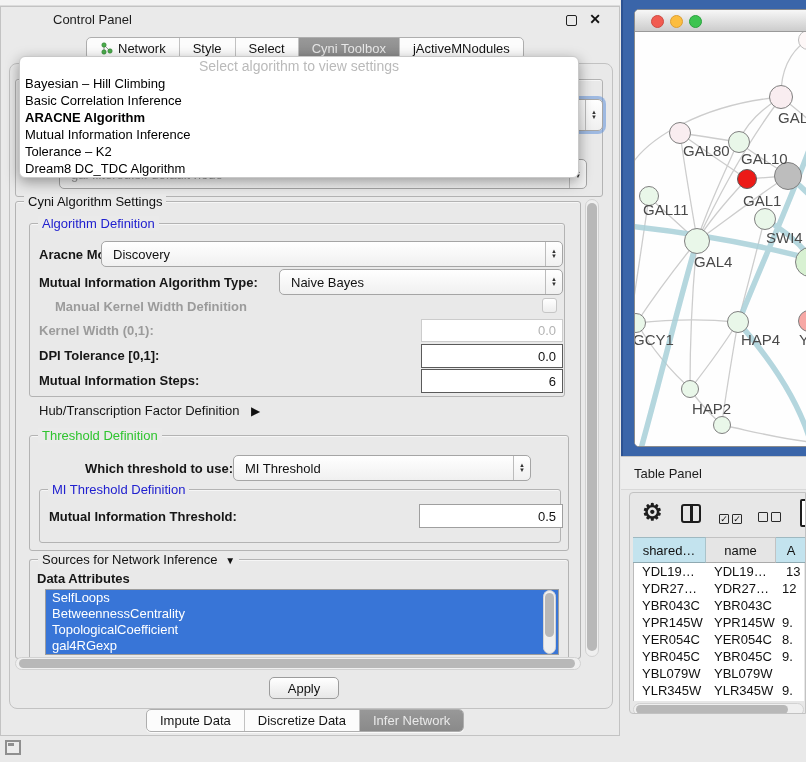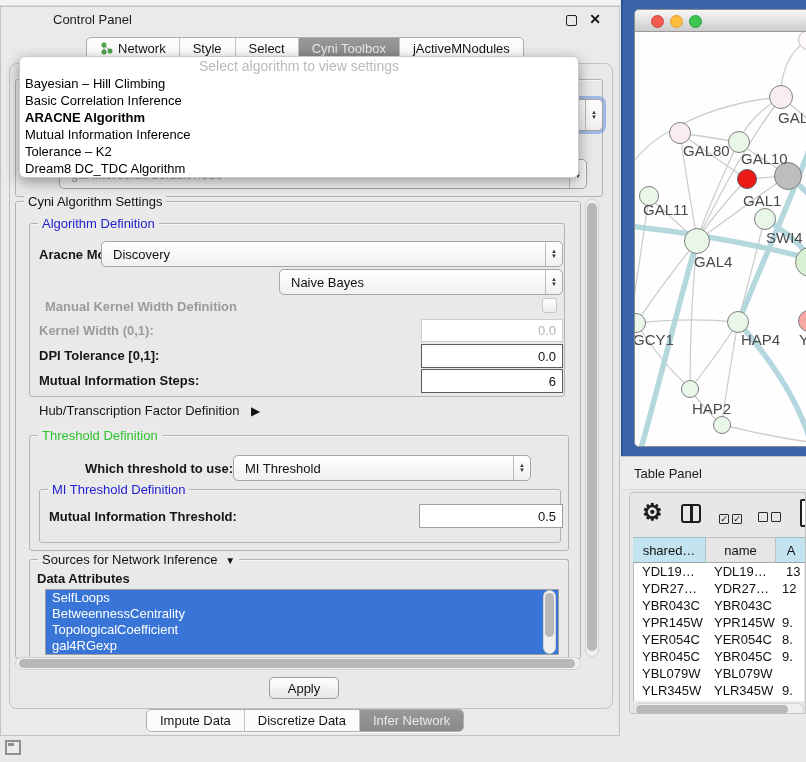--- a/index.html
+++ b/index.html
@@ -163,25 +163,26 @@
   </div>
 
   <div class="groupbox" style="left:28px; top:216px; width:536px; height:174px;">
     <span class="grouptitle t-blue">Algorithm Definition</span>
   </div>
   <span class="lbl" style="left:38px; top:240px;">Aracne Mode:</span>
   <div class="combo" style="left:100px; top:234px; width:462px; height:26px;">
     <span class="val">Discovery</span>
     <span class="spin">▲<br>▼</span>
   </div>
+  <span class="lbl" style="left:38px; top:268px;">Mutual Information Algorithm Type:</span>
   <div class="combo" style="left:278px; top:262px; width:284px; height:26px;">
     <span class="val">Naive Bayes</span>
     <span class="spin">▲<br>▼</span>
   </div>
-  <span class="lbl dis" style="left:44px; top:292px;">Manual Kernel Width Definition</span>
+  <span class="lbl dis" style="left:54px; top:292px;">Manual Kernel Width Definition</span>
   <span class="chk" style="left:541px; top:291px;"></span>
   <span class="lbl dis" style="left:38px; top:316px;">Kernel Width (0,1):</span>
   <div class="tinput dis" style="left:420px; top:312px; width:142px; height:23px;">
     <span>0.0</span>
   </div>
   <span class="lbl" style="left:38px; top:341px;">DPI Tolerance [0,1]:</span>
   <div class="tinput strong" style="left:420px; top:337px; width:142px; height:24px;">
     <span>0.0</span>
   </div>
   <span class="lbl" style="left:38px; top:366px;">Mutual Information Steps:</span>

